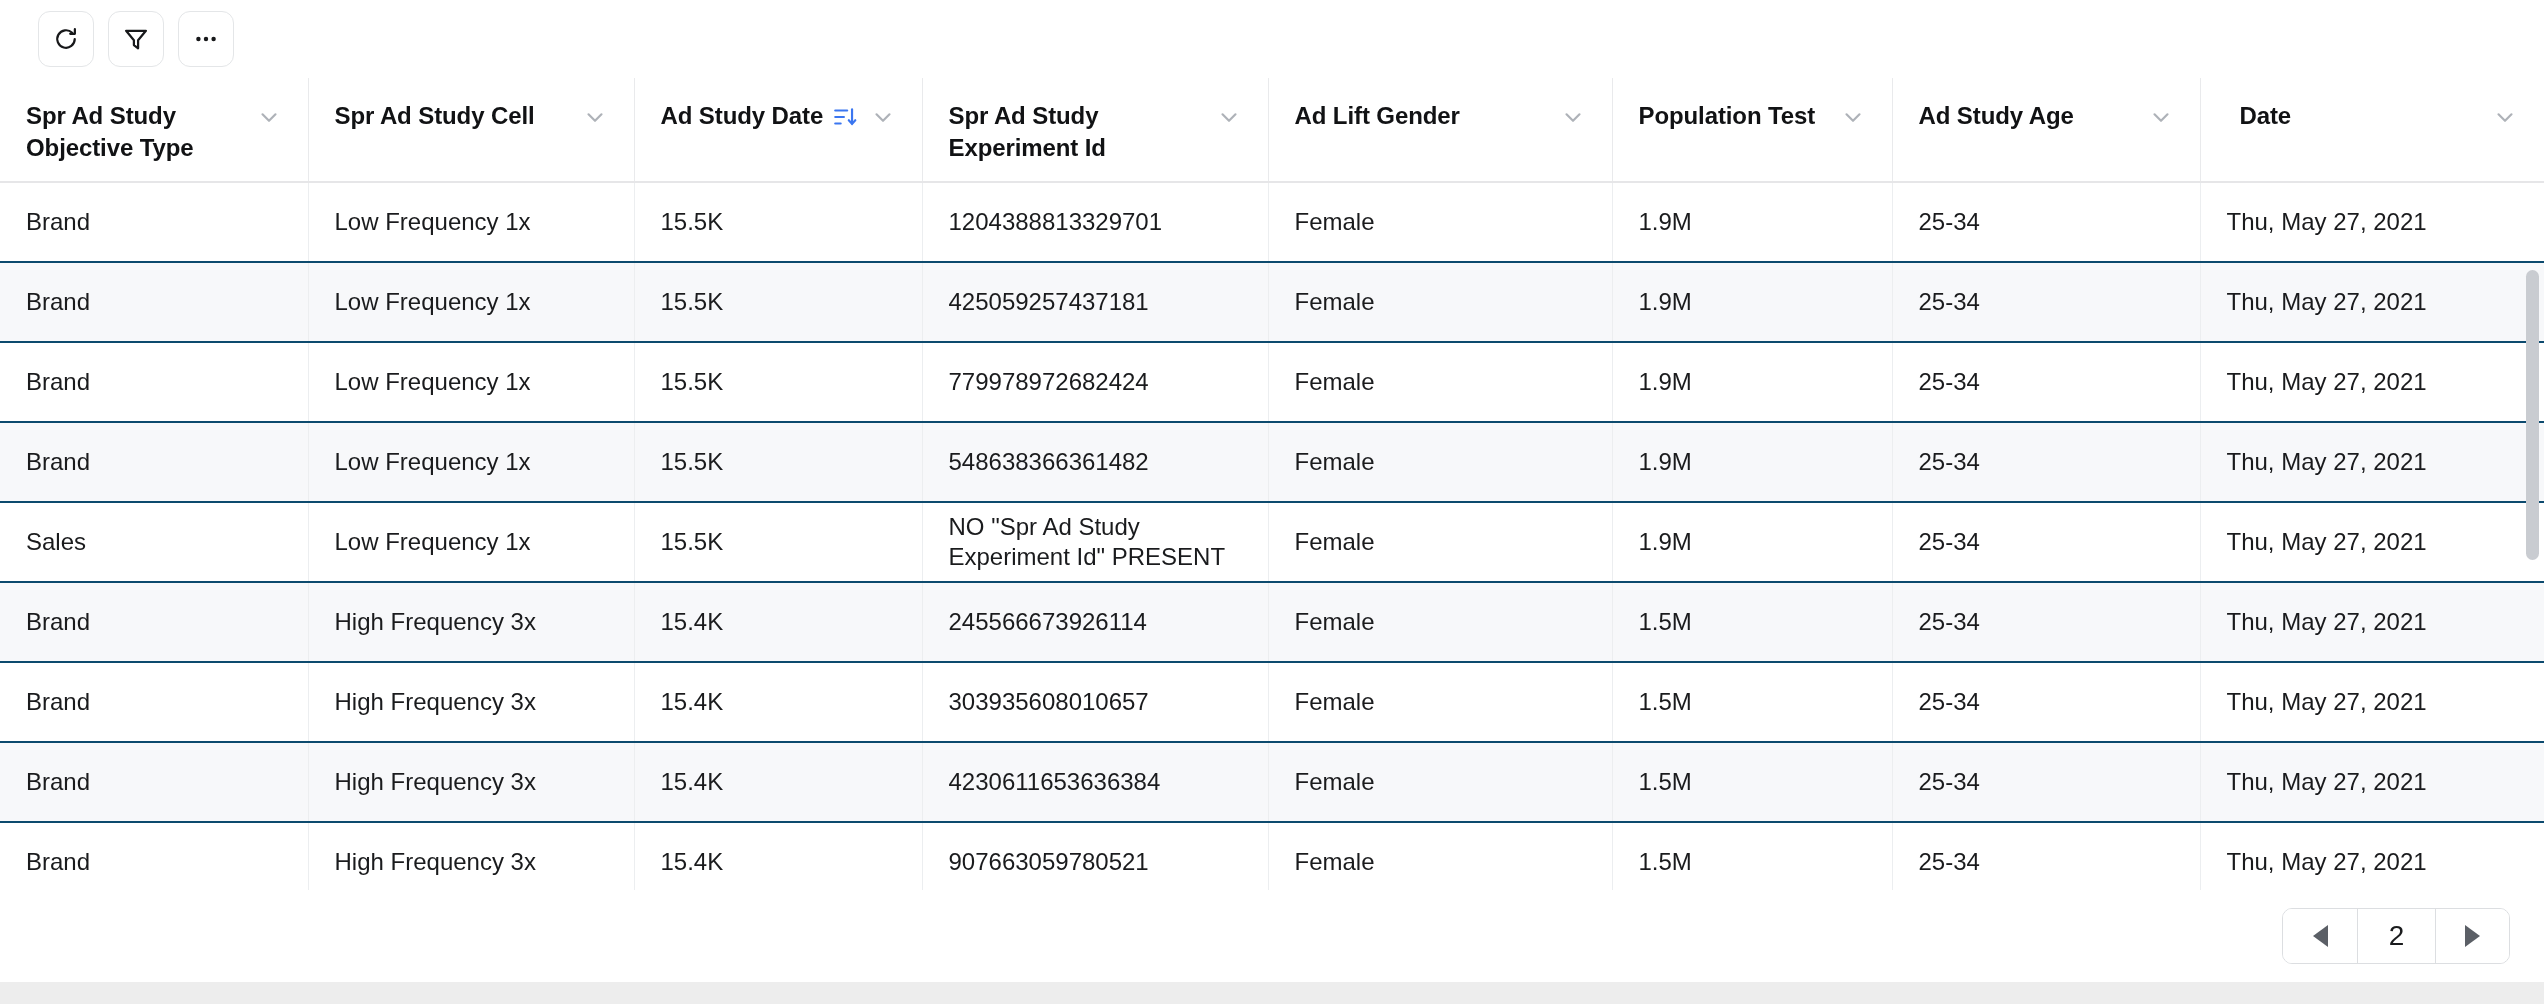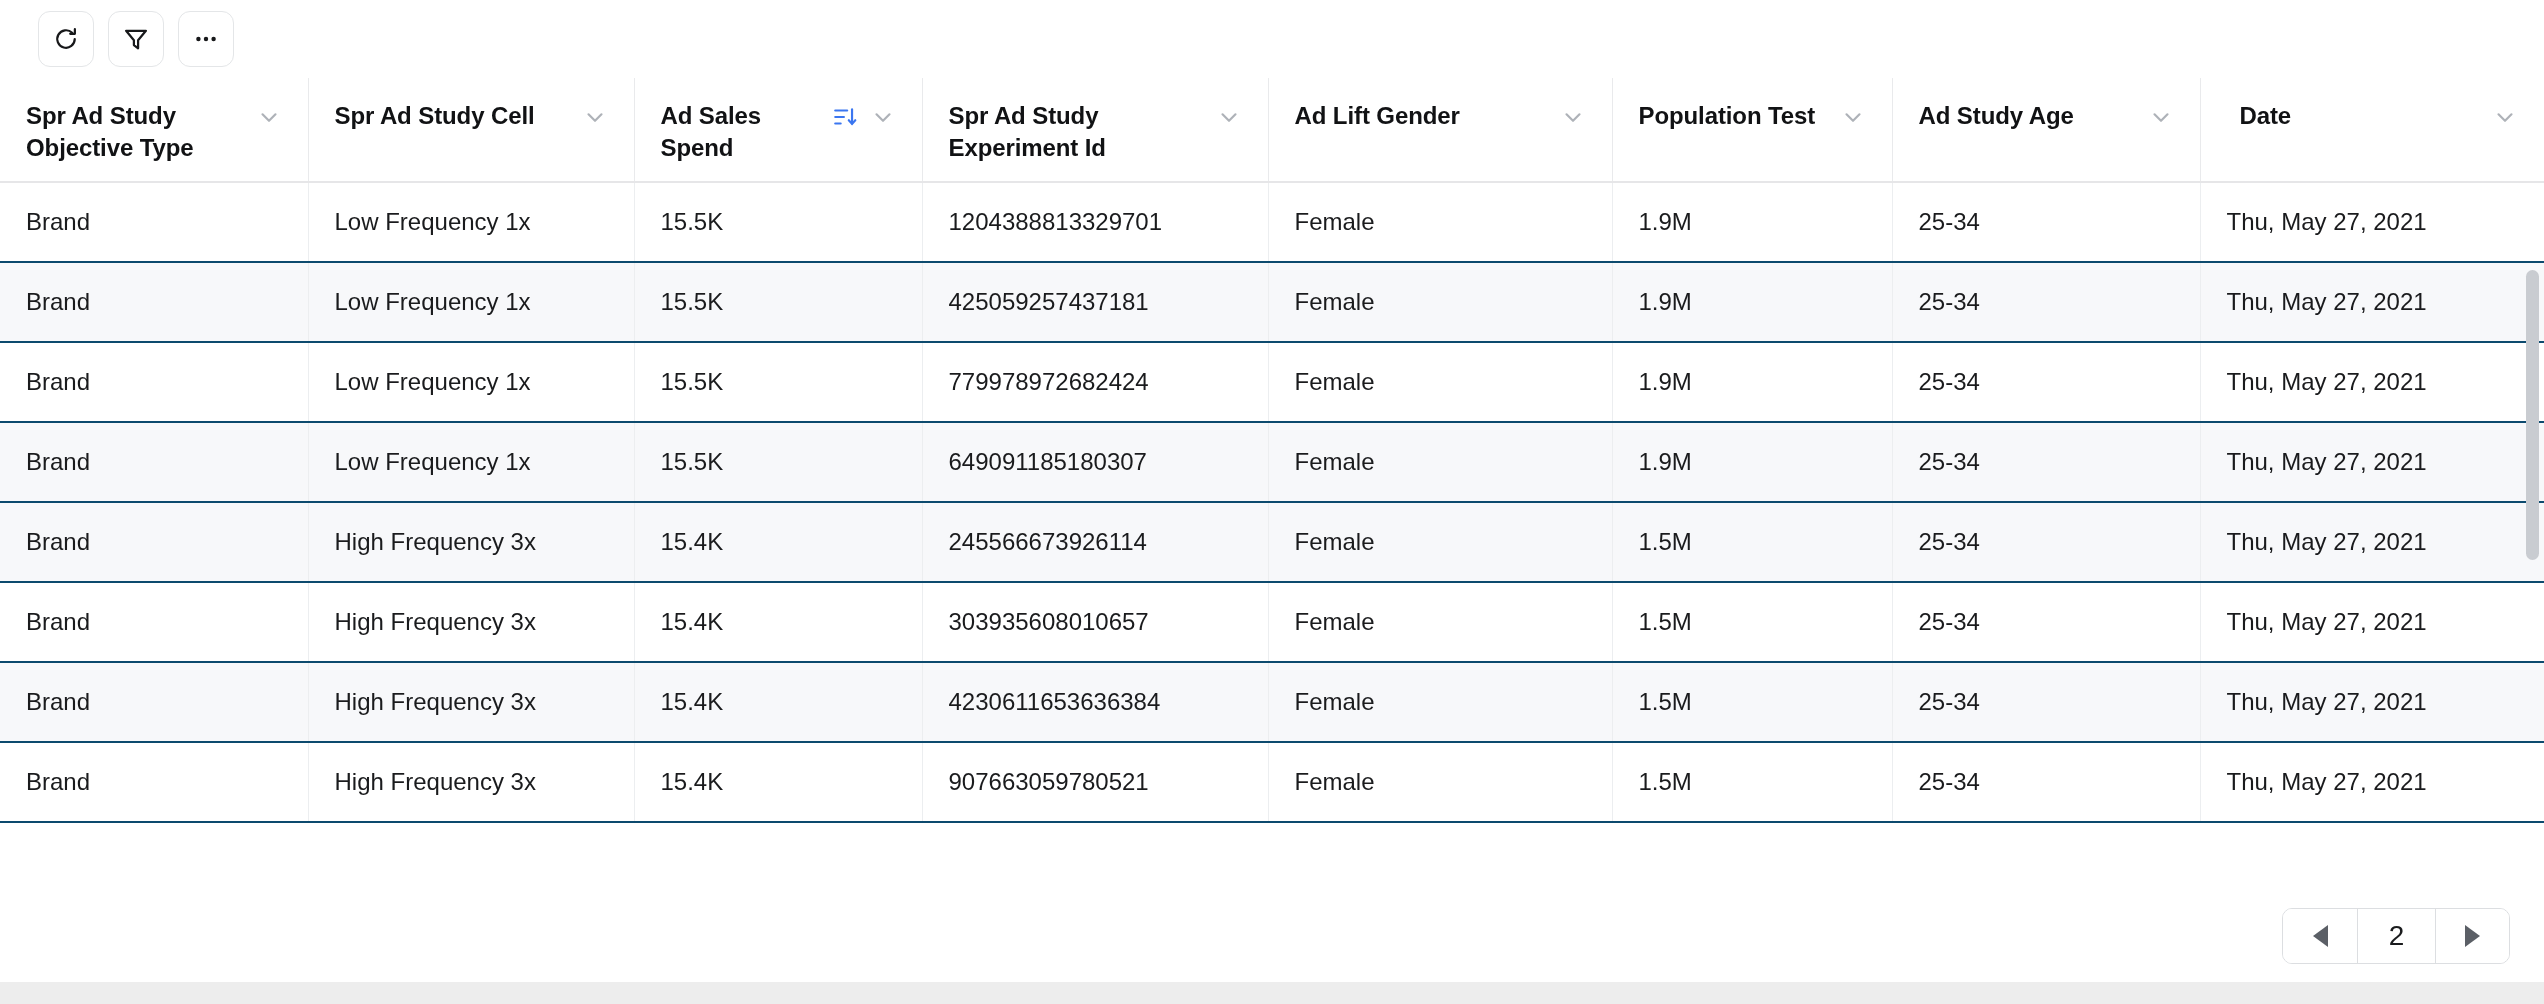--- a/index.html
+++ b/index.html
@@ -261,21 +261,21 @@
                   <span>
                     <svg class="chev" width="26" height="26" viewBox="0 0 24 24" fill="none" stroke="#aeb2b8" stroke-width="2" stroke-linecap="round" stroke-linejoin="round">
                       <polyline points="6,9.5 12,15.5 18,9.5"></polyline>
                     </svg>
                   </span>
                 </div>
               </div>
             </th>
             <th>
               <div class="th-inner">
-                <div class="th-label">Ad Sales Spend</div>
+                <div class="th-label">Ad Study Date</div>
                 <div class="th-icons">
                   <span>
                     <svg class="sort-icon" width="26" height="26" viewBox="0 0 24 24" fill="none" stroke="#3b76f0" stroke-width="2" stroke-linecap="round">
                       <line x1="3" y1="6" x2="14" y2="6"></line>
                       <line x1="3" y1="12" x2="11" y2="12"></line>
                       <line x1="3" y1="18" x2="8" y2="18"></line>
                       <line x1="18.5" y1="5" x2="18.5" y2="18"></line>
                       <polyline points="15.5,15 18.5,18.4 21.5,15"></polyline>
                     </svg>
                   </span>
@@ -377,21 +377,31 @@
             <td>779978972682424</td>
             <td>Female</td>
             <td>1.9M</td>
             <td>25-34</td>
             <td>Thu, May 27, 2021</td>
           </tr>
           <tr class="alt">
             <td>Brand</td>
             <td>Low Frequency 1x</td>
             <td>15.5K</td>
-            <td>649091185180307</td>
+            <td>548638366361482</td>
+            <td>Female</td>
+            <td>1.9M</td>
+            <td>25-34</td>
+            <td>Thu, May 27, 2021</td>
+          </tr>
+          <tr>
+            <td>Sales</td>
+            <td>Low Frequency 1x</td>
+            <td>15.5K</td>
+            <td>NO "Spr Ad Study Experiment Id" PRESENT</td>
             <td>Female</td>
             <td>1.9M</td>
             <td>25-34</td>
             <td>Thu, May 27, 2021</td>
           </tr>
           <tr class="alt">
             <td>Brand</td>
             <td>High Frequency 3x</td>
             <td>15.4K</td>
             <td>245566673926114</td>

